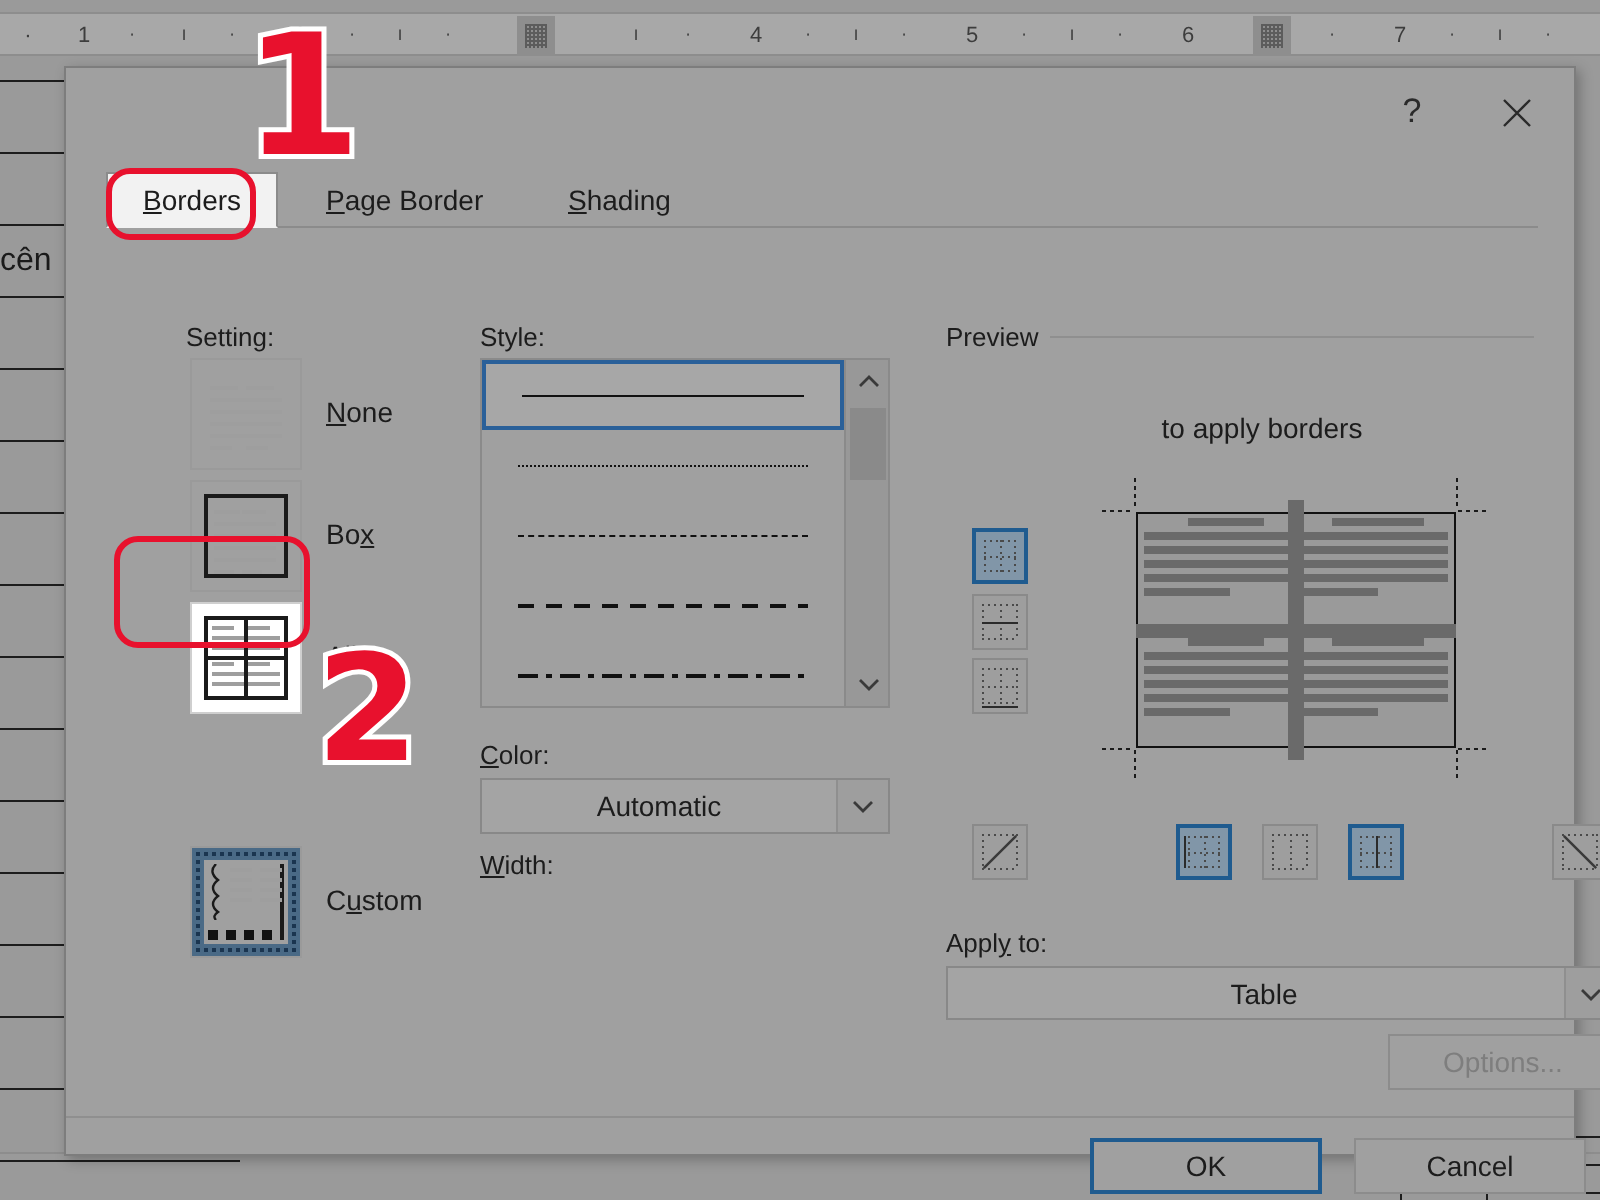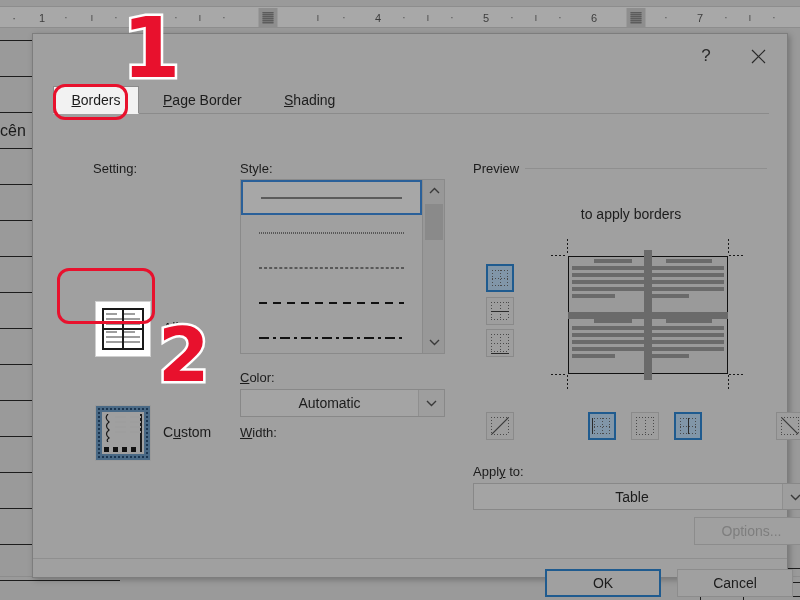--- a/index.html
+++ b/index.html
@@ -359,21 +359,68 @@
     <div class="tab" style="left:96px;">
       <span><span class="ul">P</span>age Border</span>
     </div>
     <div class="tab" style="left:217px;">
       <span><span class="ul">S</span>hading</span>
     </div>
   </div>
 
   <div id="setting-label">Setting:</div>
 
-
+  <div class="setting-item" style="top:145px;">
+    <div class="set-icon">
+      <div class="mini">
+        <div class="txtcol" style="left:3px">
+          <div class="ln" style="top:4px;width:78%"></div>
+            <div class="ln" style="top:10px;width:100%"></div>
+          <div class="ln" style="top:16px;width:100%"></div>
+            <div class="ln" style="top:22px;width:100%"></div>
+          <div class="ln" style="top:28px;width:100%"></div>
+            <div class="ln" style="top:34px;width:60%"></div>
+        </div>
+        <div class="txtcol" style="right:3px">
+          <div class="ln" style="top:4px;width:78%"></div>
+            <div class="ln" style="top:10px;width:100%"></div>
+          <div class="ln" style="top:16px;width:100%"></div>
+            <div class="ln" style="top:22px;width:100%"></div>
+          <div class="ln" style="top:28px;width:100%"></div>
+            <div class="ln" style="top:34px;width:60%"></div>
+        </div>
+      </div>
+    </div>
+    <div class="set-label"><span class="ul">N</span>one</div>
+  </div>
+
+  <div class="setting-item" style="top:206px;">
+    <div class="set-icon">
+      <div class="mini">
+        <div class="bd" style="border:2px solid #1a1a1a"></div>
+        <div class="txtcol" style="left:5px">
+          <div class="ln" style="top:5px;width:70%"></div>
+            <div class="ln" style="top:11px;width:95%"></div>
+          <div class="ln" style="top:17px;width:95%"></div>
+            <div class="ln" style="top:23px;width:95%"></div>
+          <div class="ln" style="top:29px;width:95%"></div>
+            <div class="ln" style="top:35px;width:55%"></div>
+        </div>
+        <div class="txtcol" style="right:5px">
+          <div class="ln" style="top:5px;width:70%"></div>
+            <div class="ln" style="top:11px;width:95%"></div>
+          <div class="ln" style="top:17px;width:95%"></div>
+            <div class="ln" style="top:23px;width:95%"></div>
+          <div class="ln" style="top:29px;width:95%"></div>
+            <div class="ln" style="top:35px;width:55%"></div>
+        </div>
+      </div>
+    </div>
+    <div class="set-label">Bo<span class="ul">x</span></div>
+  </div>
 
   <div class="setting-item selected" style="top:267px;">
     <div class="set-icon">
       <div class="mini">
         <div class="bd" style="border:2px solid #1a1a1a"></div>
         <div style="position:absolute;left:50%;top:0;bottom:0;width:2px;margin-left:-1px;background:#1a1a1a"></div>
         <div style="position:absolute;top:50%;left:0;right:0;height:2px;margin-top:-1px;background:#1a1a1a"></div>
         <div class="txtcol" style="left:4px;top:3px;height:18px;width:38%">
           <div class="ln" style="top:2px;width:70%"></div>
             <div class="ln" style="top:7px;width:100%"></div>
@@ -393,21 +440,21 @@
           <div class="ln" style="top:2px;width:70%"></div>
             <div class="ln" style="top:7px;width:100%"></div>
             <div class="ln" style="top:12px;width:100%"></div>
         </div>
       </div>
     </div>
     <div class="set-label"><span class="ul">A</span>ll</div>
   </div>
 
 
-  <div class="setting-item" style="top:371px;">
+  <div class="setting-item" style="top:389px;">
     <div class="set-icon" style="background:#4a6a86;">
       <div style="position:absolute;inset:2px;border:2px dotted #1a3550;"></div>
       <div style="position:absolute;inset:6px;background:#a0a0a0;"></div>
       <div class="mini" style="left:8px;top:8px;right:8px;bottom:8px;">
         <div style="position:absolute;right:0;top:0;bottom:0;width:2px;background:#1a1a1a"></div>
         <svg style="position:absolute;left:0;top:0;width:9px;height:28px" viewBox="0 0 9 28">
             <path d="M4 0 Q0 4 5 8 Q0 12 5 16 Q0 20 5 24 Q2 26 4 28" stroke="#1a1a1a" fill="none" stroke-width="1.2"></path>
           </svg>
         <div class="txtcol" style="left:11px;top:1px;width:30%">
           <div class="ln" style="top:1px;width:100%"></div>

